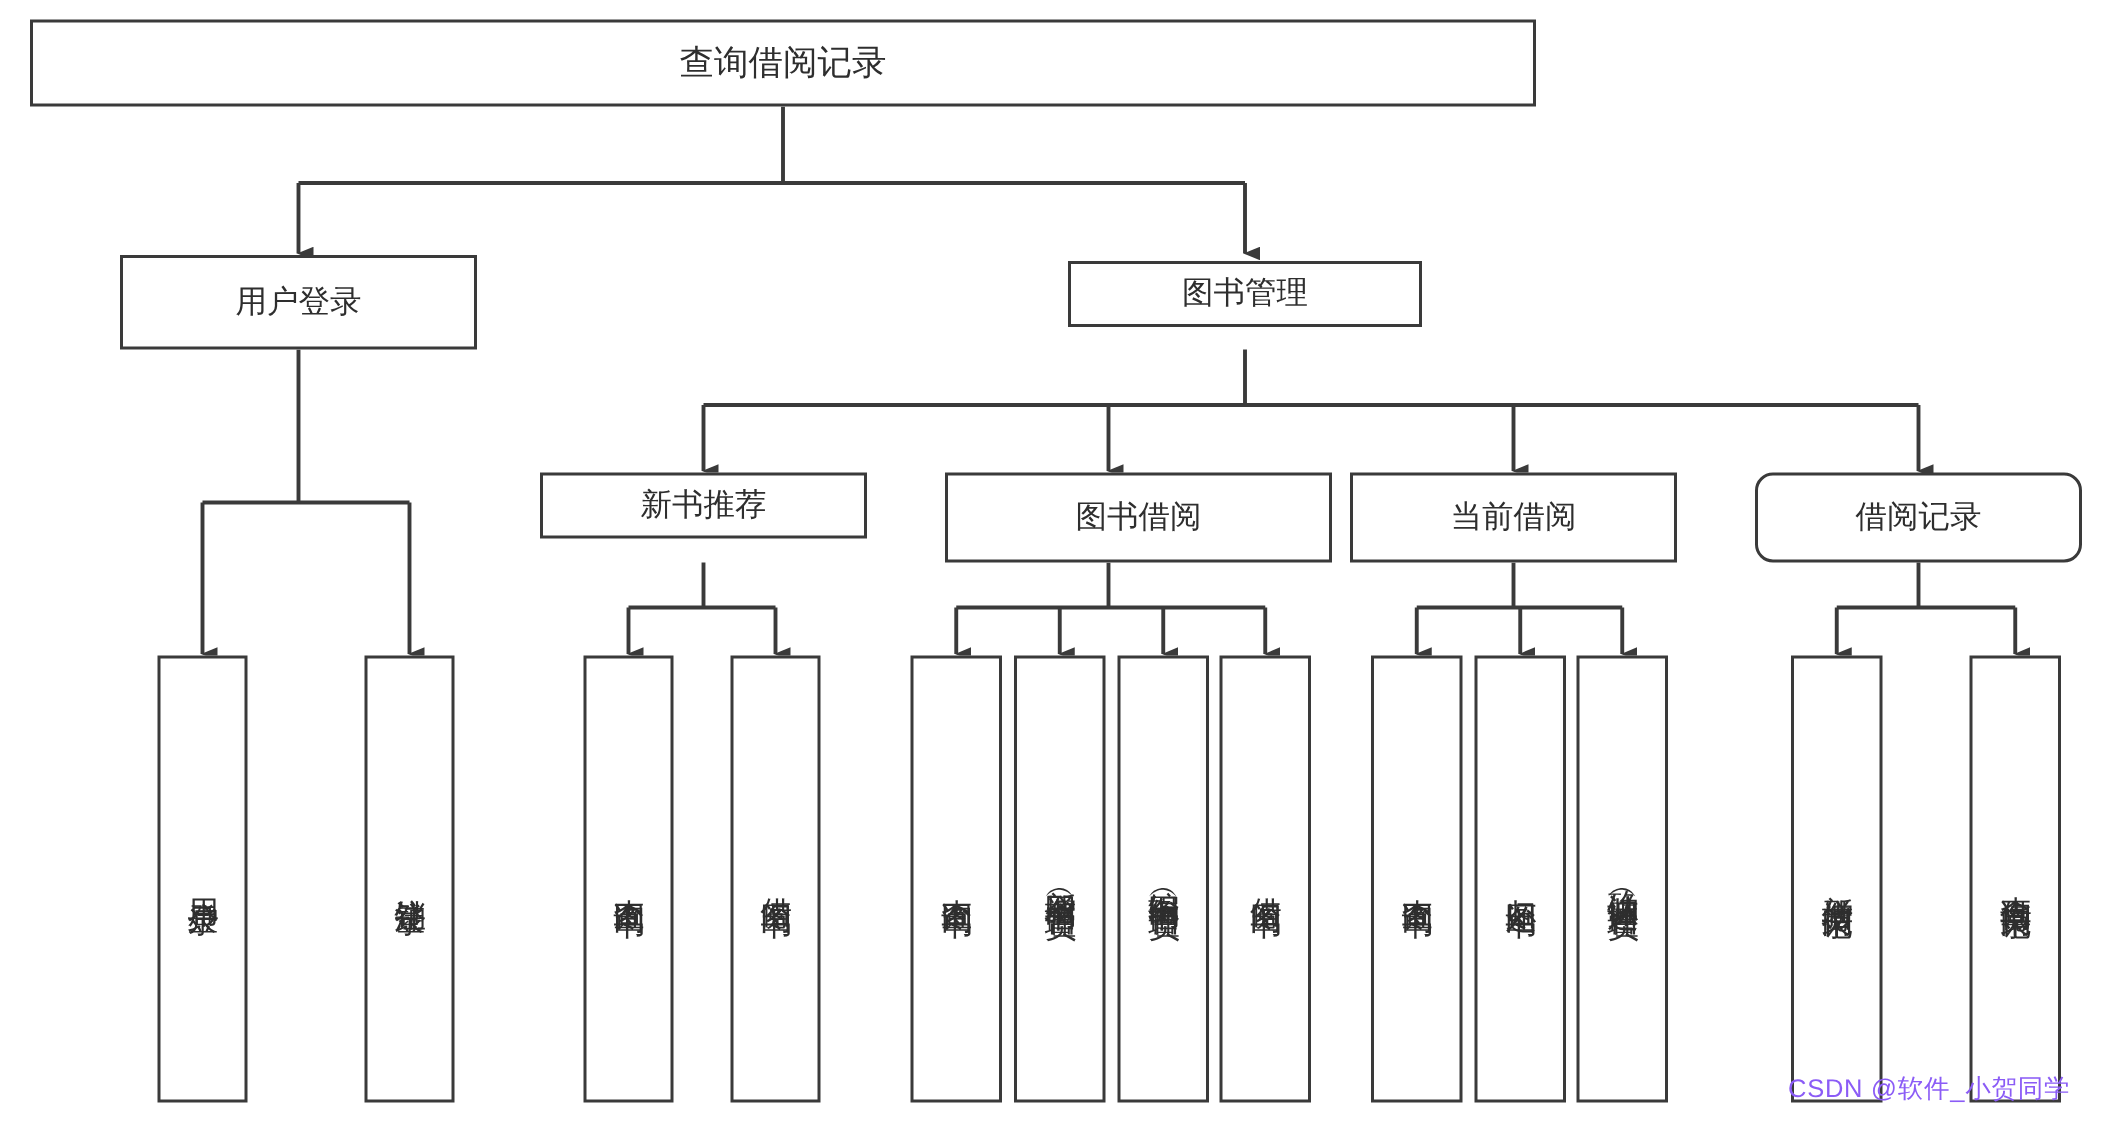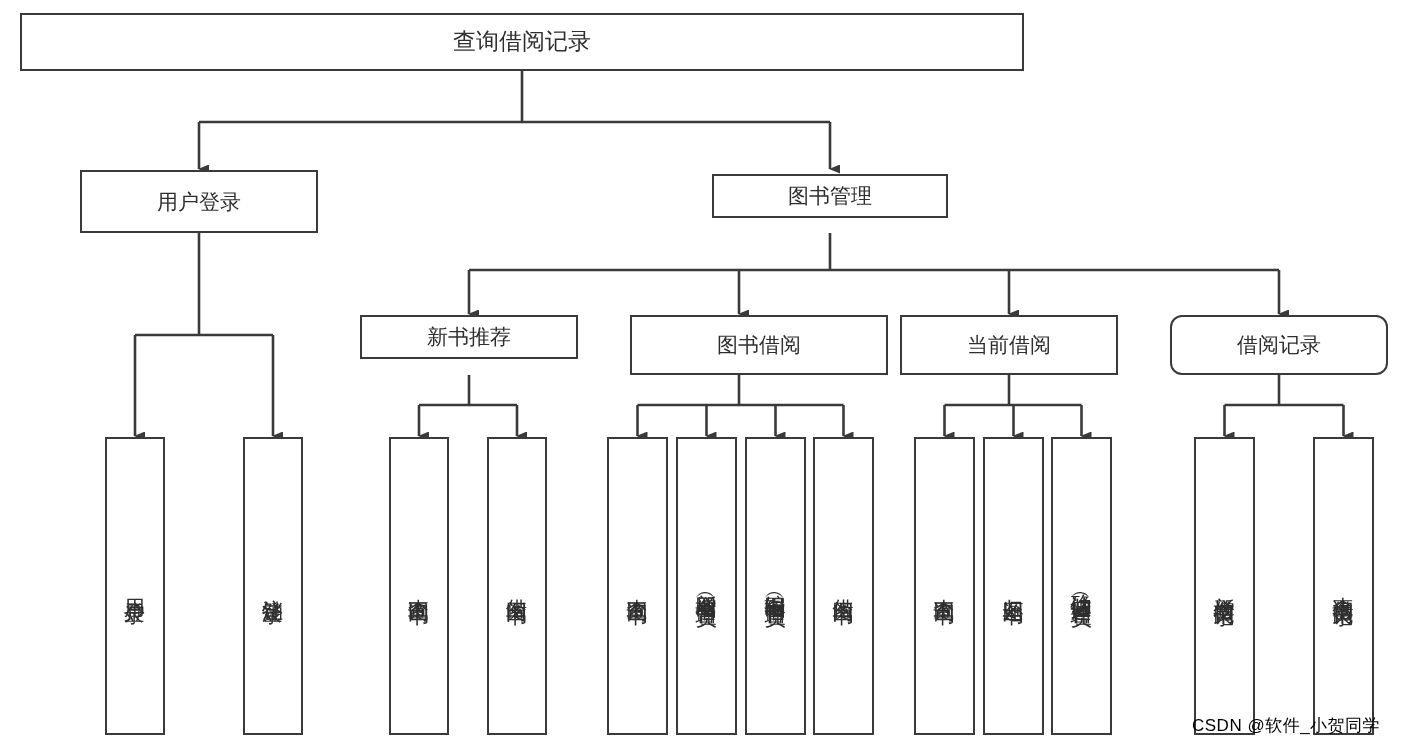--- a/index.html
+++ b/index.html
@@ -64,21 +64,21 @@
     writing-mode: vertical-rl;
     text-orientation: upright;
     font-size: 21px;
     letter-spacing: 2px;
     line-height: 1;
     white-space: nowrap;
   }
   .watermark {
     position: absolute;
     font-size: 17px;
-    color: #000000;
+    color: #8b5cf6;
     white-space: nowrap;
     letter-spacing: 0.5px;
     pointer-events: none;
   }
 </style>
 </head>
 <body>
 
 <div id="diagram-root">
 

